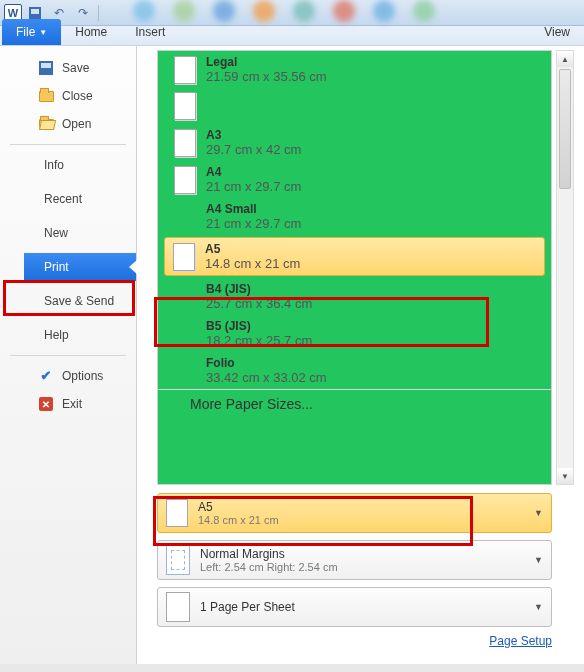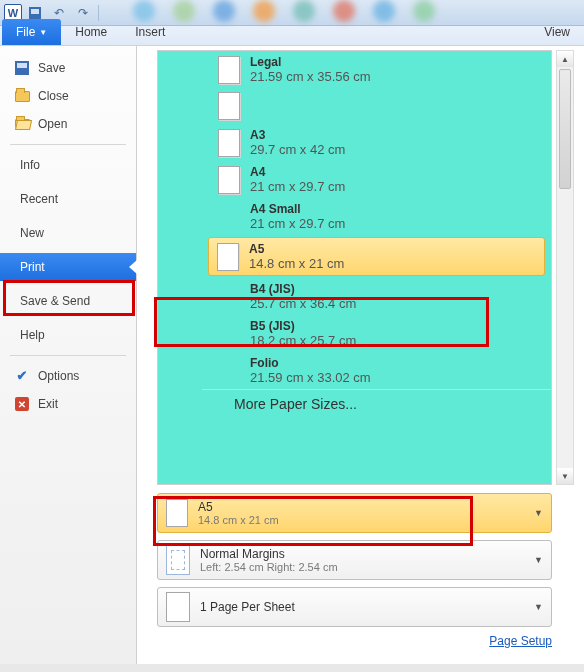--- a/index.html
+++ b/index.html
@@ -65,21 +65,21 @@
     padding: 8px 0;
     font-size:12px;
     color:#444;
   }
   .sidebar-item {
     padding: 6px 10px 6px 14px;
     display:flex; align-items:center; gap:8px;
     height:28px;
   }
   .sidebar-item.icon-less { padding-left:20px;}
-  .sidebar-group { margin-bottom:6px; }
+  .sidebar-group { margin-bottom:6px;margin-left:24px; }
   .group-sep { height:1px; background:#d6d6d6; margin:4px 10px 6px 10px;}
   .sidebar-item.active {
     background: linear-gradient(#3b8af2,#1d6fe0);
     color:#fff;
     position:relative;
   }
   .sidebar-item.active::after{
     content:""; position:absolute; right:-1px; top:50%; transform:translateY(-50%);
     width:0;height:0; border-top:7px solid transparent; border-bottom:7px solid transparent;
     border-right:8px solid #fff;
@@ -101,21 +101,21 @@
 
   
   .vscroll { position:absolute; right:0; top:2px; width:18px; height:435px;
     background:#f1f1f1; border:1px solid #dcdcdc;}
   .vscroll .btn { height:16px; background:linear-gradient(#fff,#e5e5e5); display:flex;align-items:center;justify-content:center;font-size:8px;color:#555;}
   .vscroll .btn.bottom{ position:absolute; bottom:0; left:0; right:0;}
   .vscroll .thumb { position:absolute; left:2px; right:2px; top:18px; height:120px; background:linear-gradient(#eaeaea,#d2d2d2); border:1px solid #bcbcbc; border-radius:2px;}
 
   
   .size-list { position:absolute; left:10px; right:22px; top:2px; height:435px;
-    border:1px solid #cfcfcf; background:#5eead4; overflow:hidden;padding-left:44px;}
+    border:1px solid #cfcfcf; background:#22c55e; overflow:hidden;}
   .size-item {
     display:flex; align-items:center; gap:10px;
     padding:4px 10px 4px 16px;
     font-size:12px; color:#333;
   }
   .size-item .page-thumb {
     width:22px; height:28px; background:#fff; border:1px solid #a7a7a7;
     box-shadow: 1px 1px 0 #d6d6d6;
   }
   .size-item .txt .t1 { font-weight:bold; font-size:12px;}
@@ -325,21 +325,21 @@
           <div class="page-thumb"></div>
           <div class="txt">
               <div class="t1">B5 (JIS)</div>
               <div class="t2">18.2 cm x 25.7 cm</div>
             </div>
         </div>
         <div class="size-item compact">
           <div class="page-thumb"></div>
           <div class="txt">
               <div class="t1">Folio</div>
-              <div class="t2">21.59 cm x 33.02 cm</div>
+              <div class="t2">33.42 cm x 33.02 cm</div>
             </div>
         </div>
         <div class="more-row"><span>More Paper Sizes...</span></div>
       </div>
 
       <div class="summary-row selected" style="top:445px">
         <div class="page-thumb"></div>
         <div class="txt">
           <div class="t1">A5</div>
           <div class="t2">14.8 cm x 21 cm</div>

